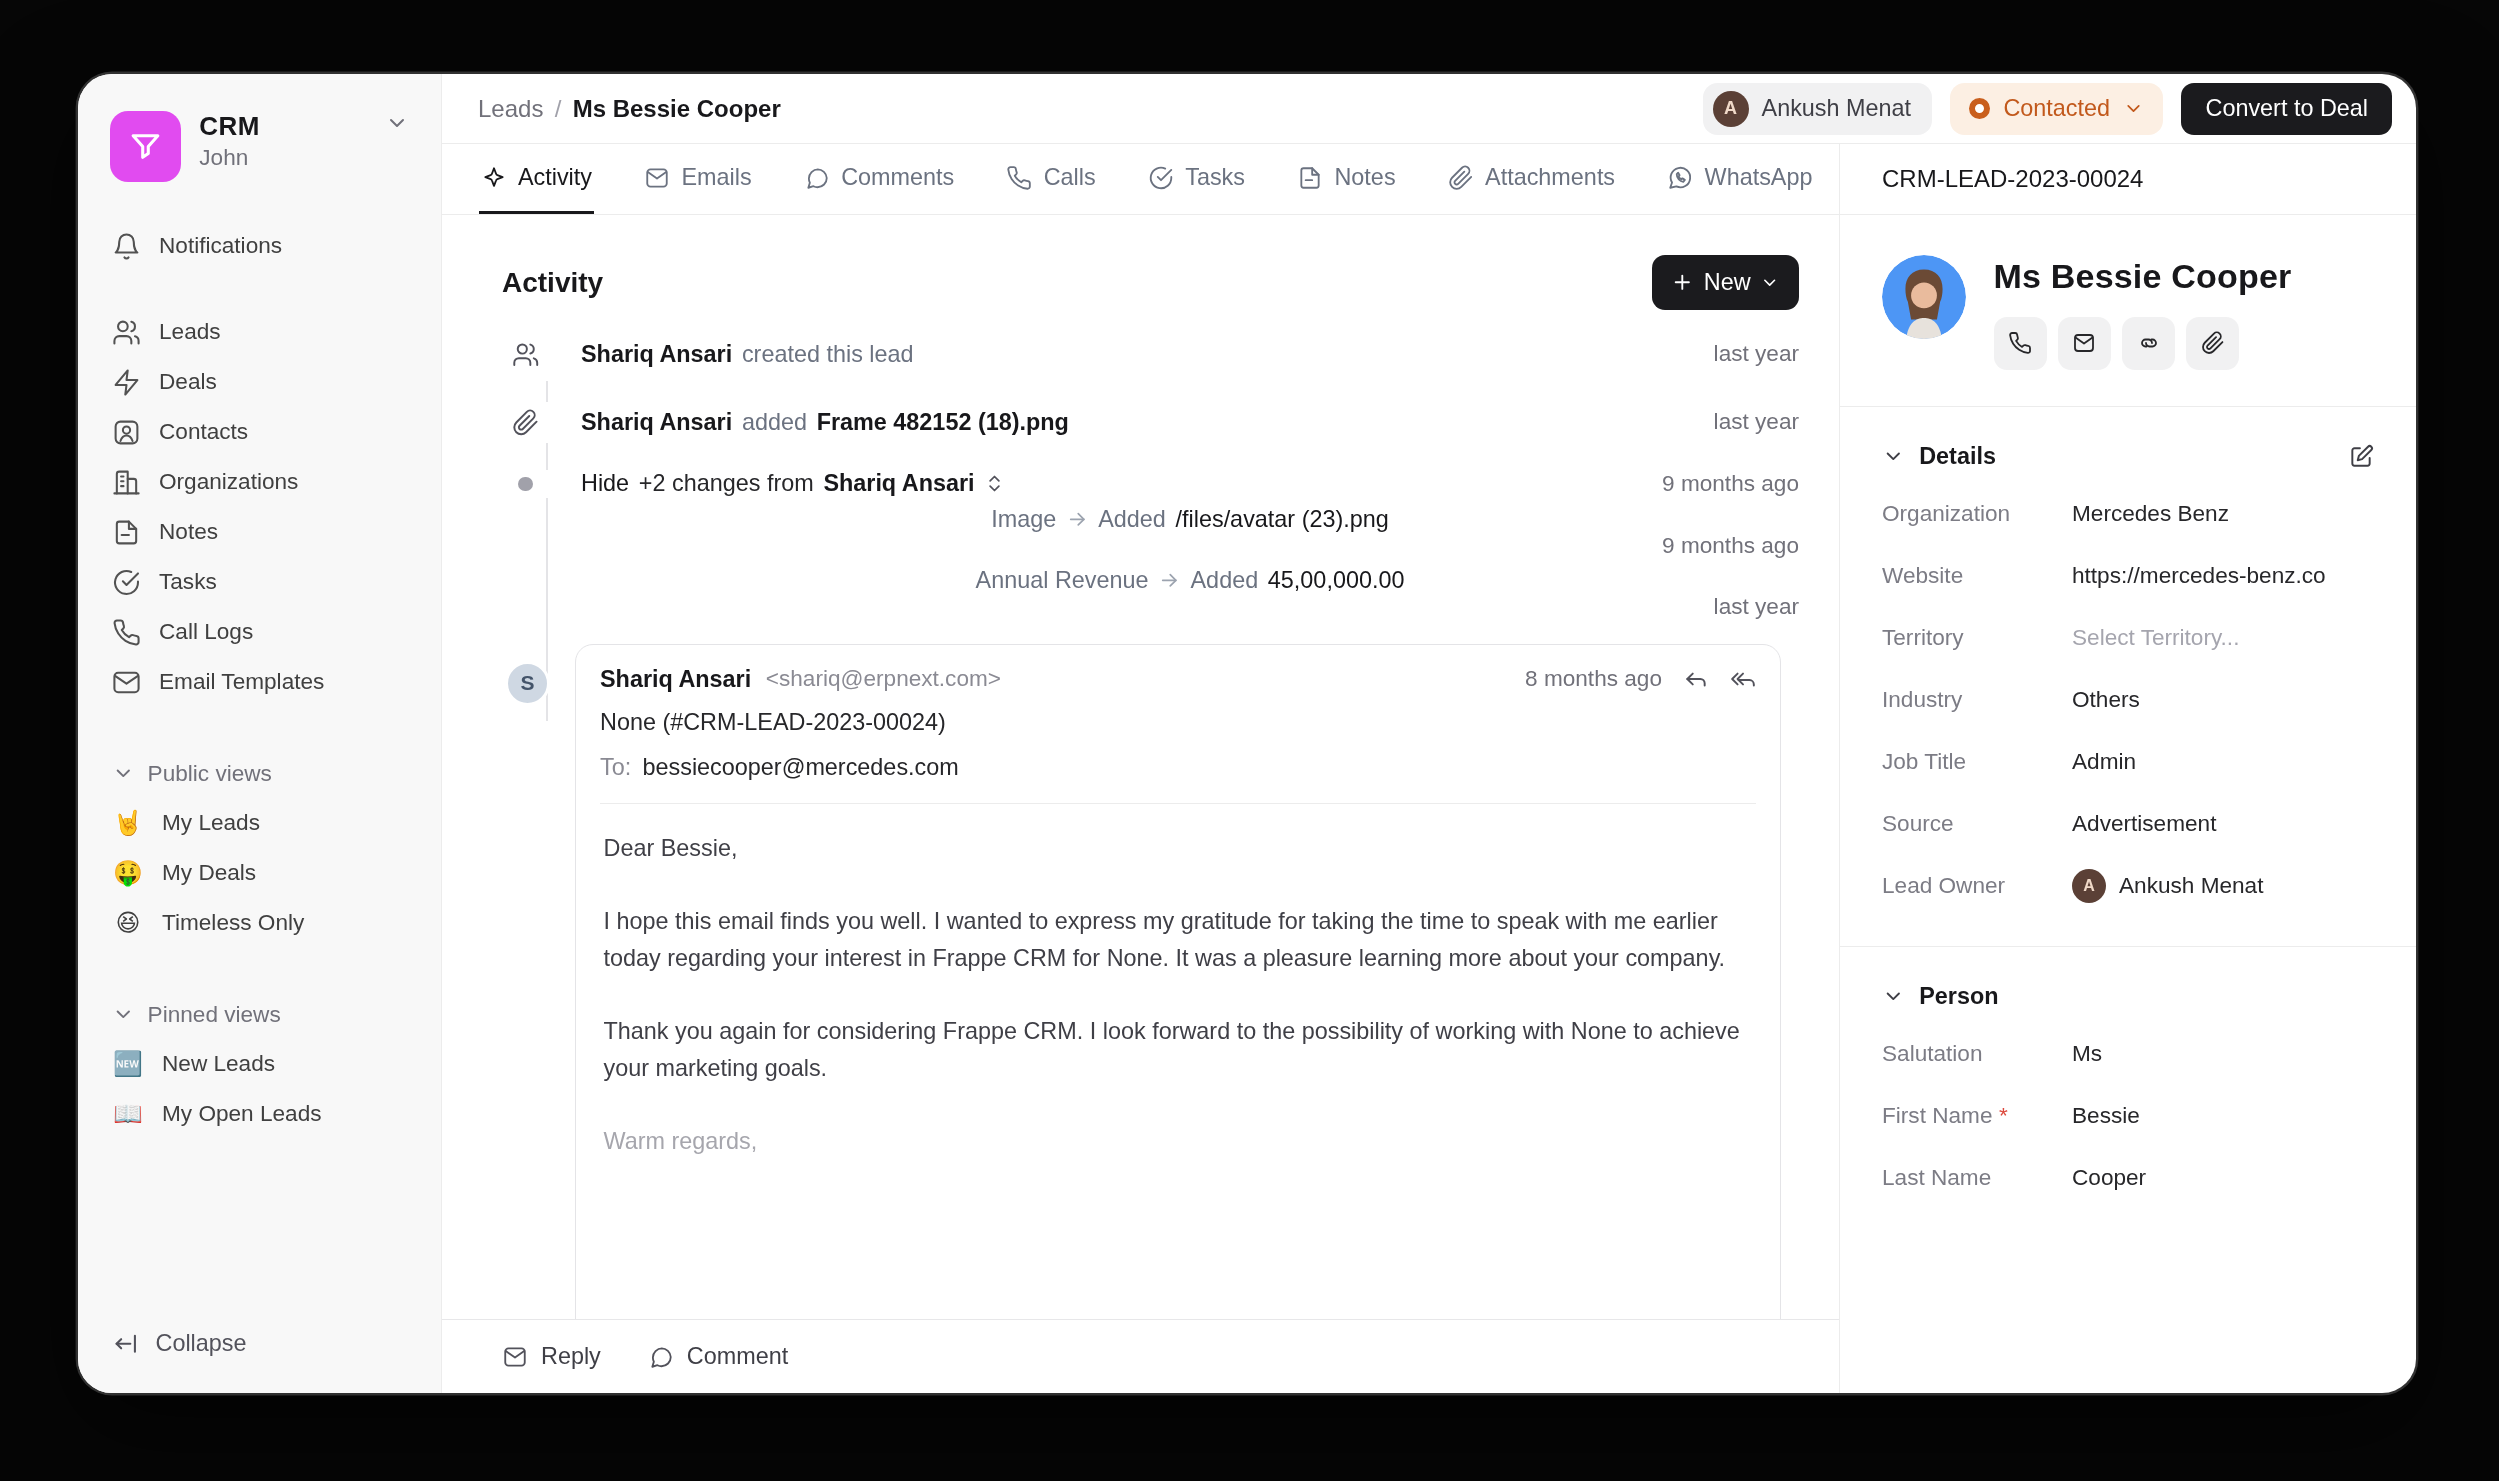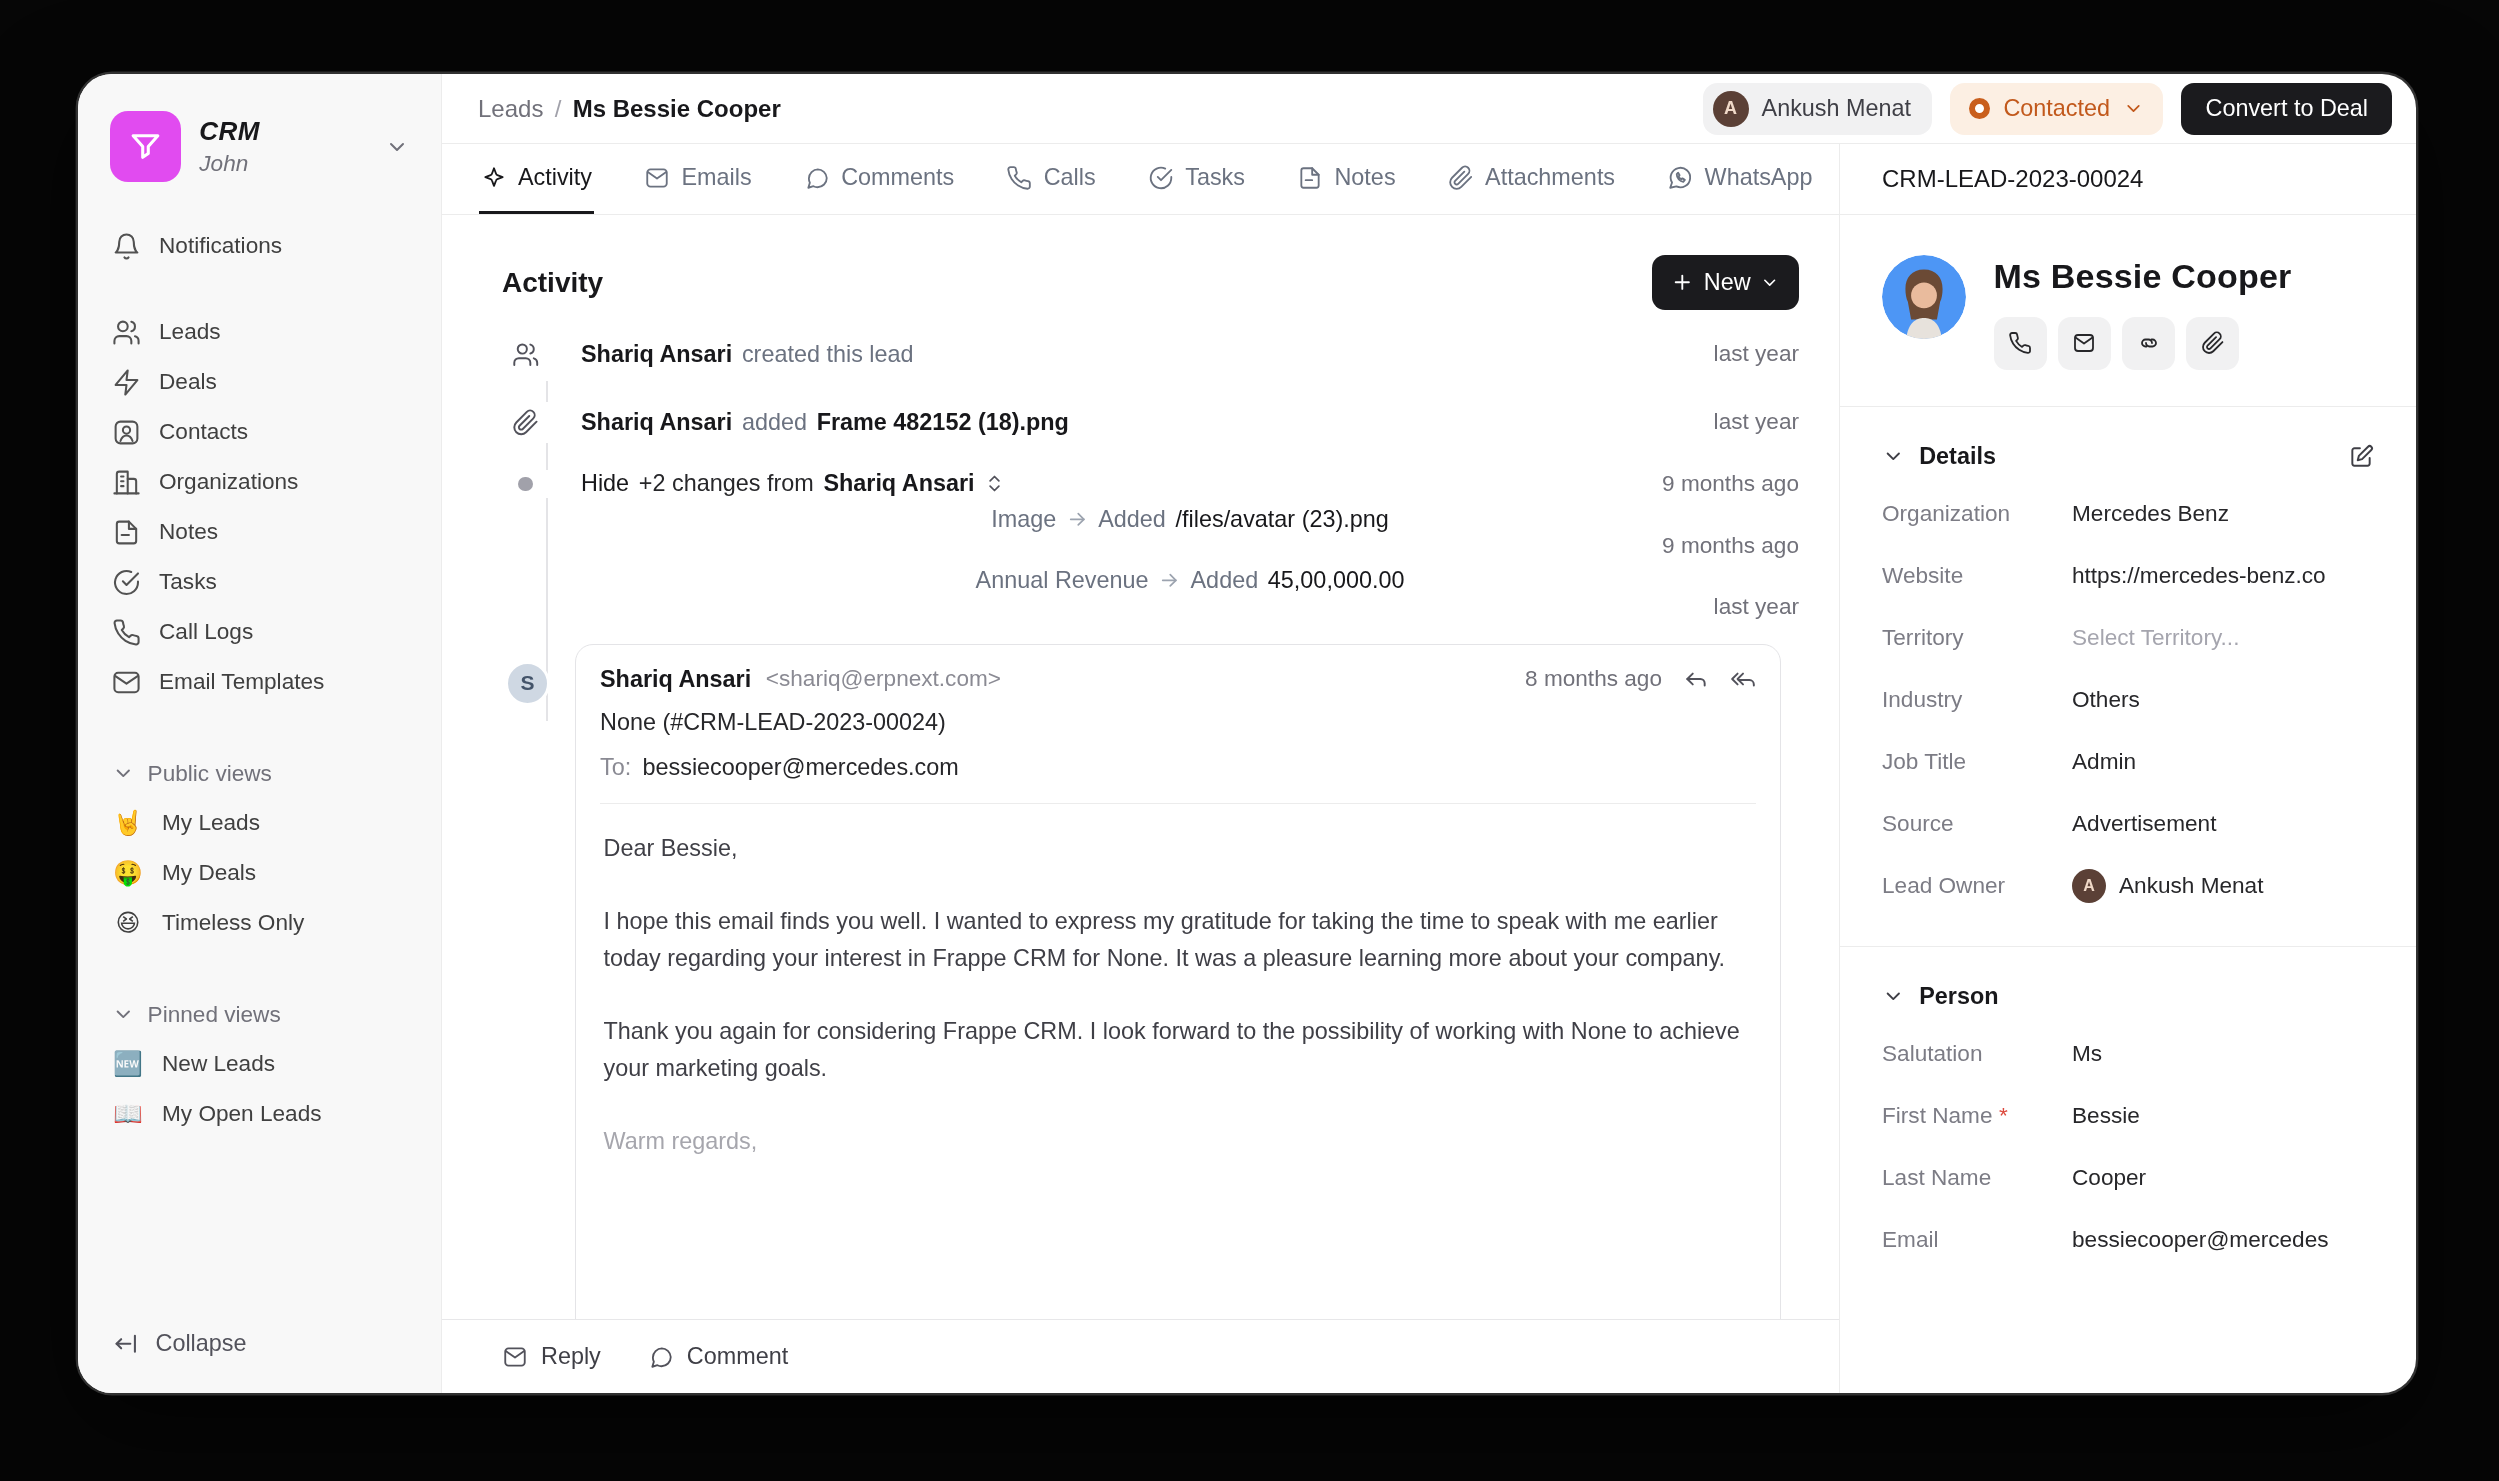--- a/index.html
+++ b/index.html
@@ -1,21 +1,21 @@
 <!DOCTYPE html>
 <html style="font-size:13px"><head>
 <meta charset="utf-8">
 <style>
   * { margin:0; padding:0; box-sizing:border-box; }
   html,body { width:2500px; height:1481px; background:#060606; font-family:"Liberation Sans","DejaVu Sans",sans-serif; overflow:hidden; }
   .window { position:absolute; left:78px; top:74px; width:2338px; height:1319px; background:#fff; border-radius:34px; overflow:hidden; display:flex; box-shadow:0 0 0 2.4px rgba(255,255,255,.18), 0 32px 97px rgba(0,0,0,.6); }
 
   
   .sidebar { width:364px; flex:0 0 364px; background:#f8f8f8; border-right:1.6px solid #ececec; display:flex; flex-direction:column; padding:29px 21px 21px; }
-  .brand { display:flex; align-items:center; gap:18px; padding:8px 11.3px; border-radius:13px; cursor:pointer;font-style:italic; }
+  .brand { display:flex; gap:18px; padding:8px 11.3px; border-radius:13px; cursor:pointer; }
   .brand-logo { width:71px; height:71px; border-radius:18px; background:#e14bf0; display:flex; align-items:center; justify-content:center; flex:0 0 71px; }
   .brand-text { flex:1; }
   .brand-title { font-size:26px; font-weight:700; color:#18181b; letter-spacing:0.4px; }
   .brand-sub { font-size:22.6px; color:#71717a; margin-top:3.2px; }
   .chev { color:#71717a; }
   .side-item { display:flex; align-items:center; gap:18px; height:50px; padding:0 13px; border-radius:11.3px; color:#404040; font-size:22.6px; cursor:pointer; }
   .side-item svg { color:#525252; flex:0 0 auto; }
   .notif { margin-top:31px; }
   .nav-group { margin-top:36px; display:flex; flex-direction:column; }
   .section-head { display:flex; align-items:center; gap:13px; height:49px; padding:0 13px; color:#71717a; font-size:22.6px; margin-top:42px; cursor:pointer; }
@@ -573,22 +573,18 @@
             <span class="field-label">
               <span>First Name</span>
               <span class="req">*</span>
             </span>
             <span class="field-value">Bessie</span>
           </div>
           <div class="field-row">
             <span class="field-label">Last Name</span>
             <span class="field-value">Cooper</span>
           </div>
-          <div class="field-row">
-            <span class="field-label">Email</span>
-            <span class="field-value">bessiecooper@mercedes</span>
-          </div>
         </div>
       </aside>
     </div>
   </div>
 </div>
 
 
 </body></html>

